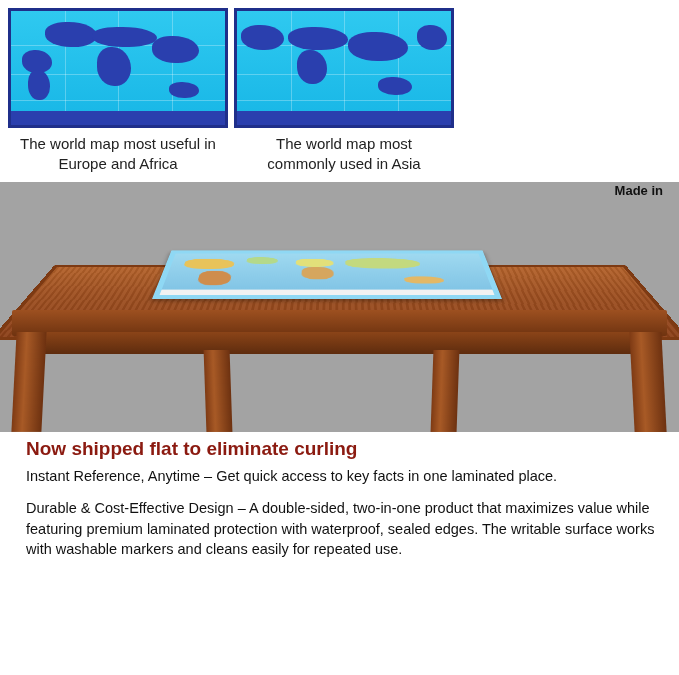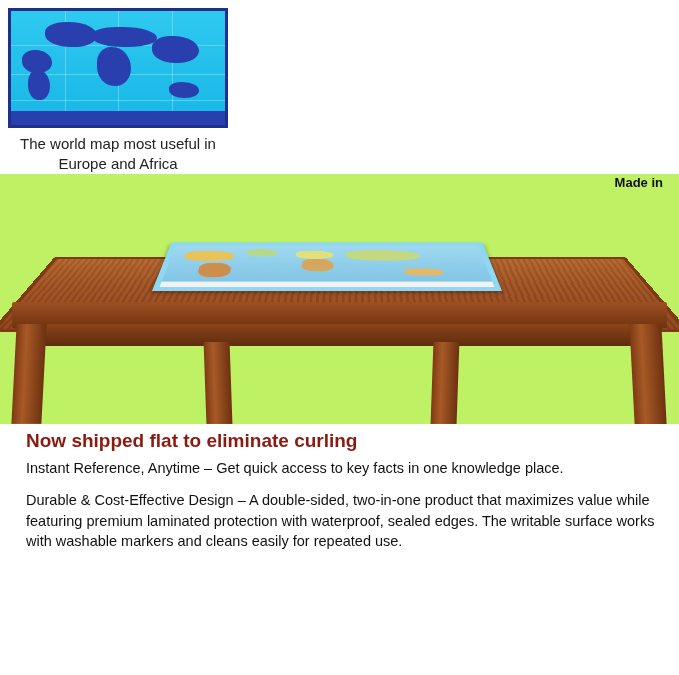--- a/index.html
+++ b/index.html
@@ -63,22 +63,23 @@
   .map-caption.bold {
     font-weight: bold;
     color: #000;
   }
 
   
   .photo {
     position: relative;
     width: 679px;
     height: 250px;
-    overflow: hidden;
-    background: #bef264;
+    margin-top: 8px;
+    overflow: hidden;
+    background: #a3a3a3;
   }
   .table-top {
     position: absolute;
     left: -10px;
     top: 8px;
     width: 700px;
     height: 150px;
     background:
       repeating-linear-gradient(92deg, rgba(0,0,0,0.07) 0 3px, rgba(255,255,255,0.05) 3px 7px),
       linear-gradient(180deg, #b4622a 0%, #9e4f20 45%, #8c4018 100%);
@@ -211,20 +212,39 @@
       <div class="landmass" style="left:5%;top:34%;width:14%;height:20%;"></div>
       <div class="landmass" style="left:8%;top:52%;width:10%;height:26%;"></div>
       <div class="landmass" style="left:66%;top:22%;width:22%;height:24%;"></div>
       <div class="landmass" style="left:74%;top:62%;width:14%;height:14%;"></div>
       <div class="landmass" style="left:0;top:88%;width:100%;height:12%;border-radius:0;"></div>
     </div>
     <div class="map-caption">The world map most useful in Europe and Africa</div>
   </div>
 
 
+  <div class="map-card">
+    <div class="map-thumb">
+      <div class="sea"></div>
+      <div class="grid-v" style="left:25%"></div>
+      <div class="grid-v" style="left:50%"></div>
+      <div class="grid-v" style="left:75%"></div>
+      <div class="grid-h" style="top:30%"></div>
+      <div class="grid-h" style="top:55%"></div>
+      <div class="grid-h" style="top:78%"></div>
+      <div class="landmass" style="left:2%;top:12%;width:20%;height:22%;"></div>
+      <div class="landmass" style="left:24%;top:14%;width:28%;height:20%;"></div>
+      <div class="landmass" style="left:28%;top:34%;width:14%;height:30%;"></div>
+      <div class="landmass" style="left:52%;top:18%;width:28%;height:26%;"></div>
+      <div class="landmass" style="left:66%;top:58%;width:16%;height:16%;"></div>
+      <div class="landmass" style="left:84%;top:12%;width:14%;height:22%;"></div>
+      <div class="landmass" style="left:0;top:88%;width:100%;height:12%;border-radius:0;"></div>
+    </div>
+    <div class="map-caption">The world map most commonly used in Asia</div>
+  </div>
 
 </div>
 
 <div class="photo">
 
   <div class="table-top"></div>
   <div class="table-edge"></div>
   <div class="table-apron"></div>
   <div class="leg l1"></div>
   <div class="leg l2"></div>
@@ -247,18 +267,18 @@
     <div>Made in</div>
   </div>
 
 </div>
 
 <div class="copy">
 
   <p class="headline">Now shipped flat to eliminate curling</p>
 
 
-  <p class="bullet"><b>Instant Reference, Anytime</b><span> – </span><span>Get quick access to key facts in one knowledge place.</span></p>
+  <p class="bullet"><b>Instant Reference, Anytime</b><span> – </span><span>Get quick access to key facts in one laminated place.</span></p>
 
 
   <p class="bullet"><b>Durable &amp; Cost-Effective Design</b><span> – </span><span>A double-sided, two-in-one product that maximizes value while featuring premium laminated protection with waterproof, sealed edges. The writable surface works with washable markers and cleans easily for repeated use.</span></p>
 
 </div>
 
 </body></html>

